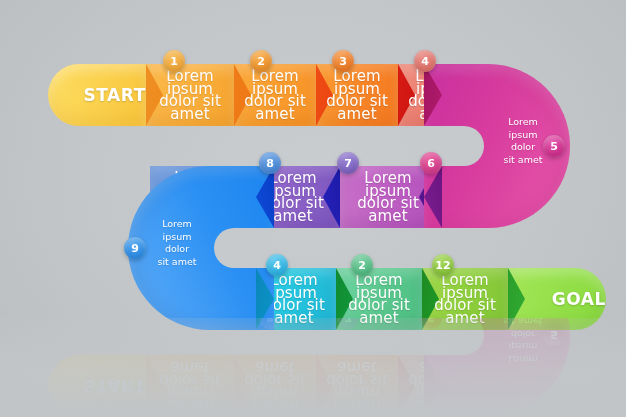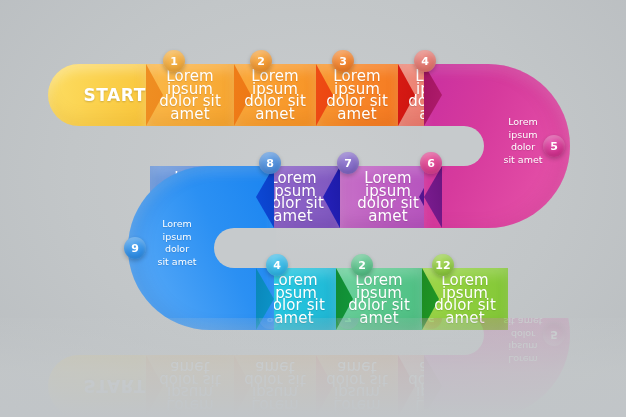--- a/index.html
+++ b/index.html
@@ -221,20 +221,27 @@
     <div class="seg" style="left:170px;width:86px;
                 background:linear-gradient(100deg,#a0d84b 0%,#8ccd3c 55%,#83c737 100%);
                 box-shadow:inset 0 -9px 14px rgba(50,90,0,.12), inset 0 7px 11px rgba(255,255,255,.20);">
       <div class="notch" style="left:0;background:linear-gradient(100deg,#1d8a22,#1f9a26);
                   clip-path:polygon(0 0,100% 50%,0 100%);"></div>
       <span class="txt">
         <span>Lorem ipsum</span><br><span>dolor sit amet</span>
       </span>
     </div>
 
+    <div class="seg" style="left:256px;width:98px;border-radius:0 31px 31px 0;
+                background:linear-gradient(100deg,#a3e657 0%,#95e04a 50%,#8ad93f 100%);
+                box-shadow:inset 0 -9px 14px rgba(50,100,0,.10), inset 0 7px 11px rgba(255,255,255,.26);">
+      <div class="notch" style="left:0;background:linear-gradient(100deg,#2a9e2c,#31ab31);
+                  clip-path:polygon(0 0,100% 50%,0 100%);"></div>
+      <span class="cap">GOAL</span>
+    </div>
   </div>
 
   <div class="badge" style="left:163px;top:50px;background:radial-gradient(circle at 38% 30%,#f8bd5c,#f0a83a 62%,#e49a2c 100%);">
     <span>1</span>
       </div>
 
   <div class="badge" style="left:250px;top:50px;background:radial-gradient(circle at 38% 30%,#f8b254,#ef942d 62%,#e2882a 100%);">
     <span>2</span>
       </div>
 

